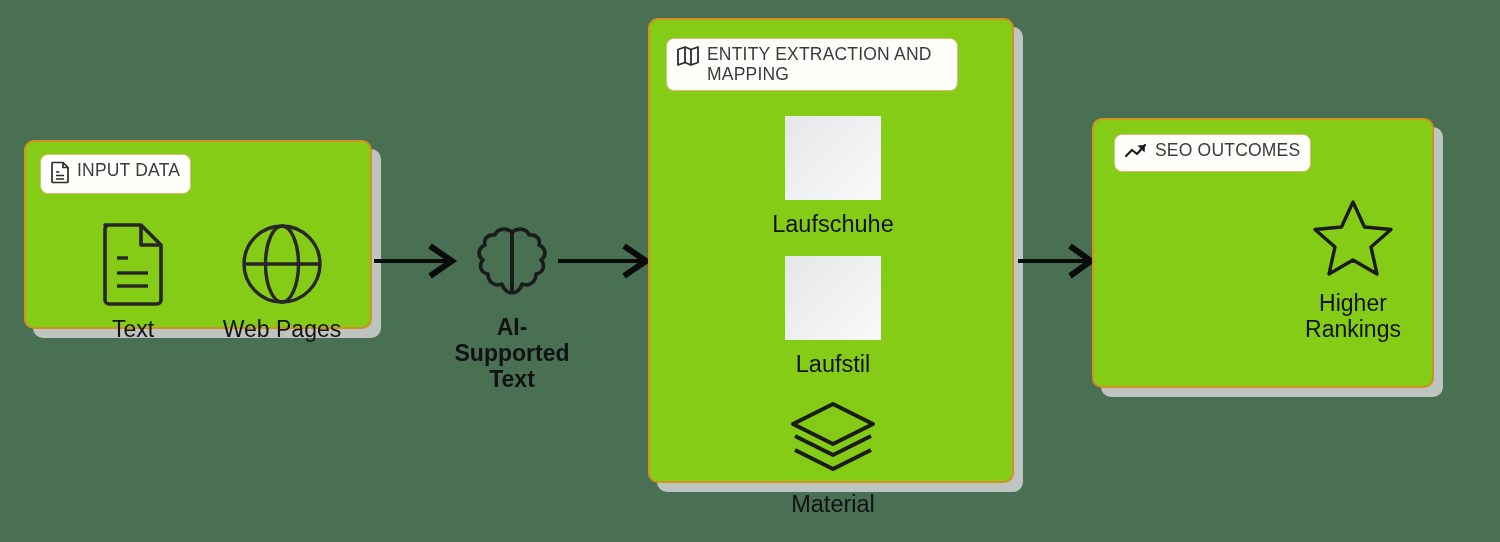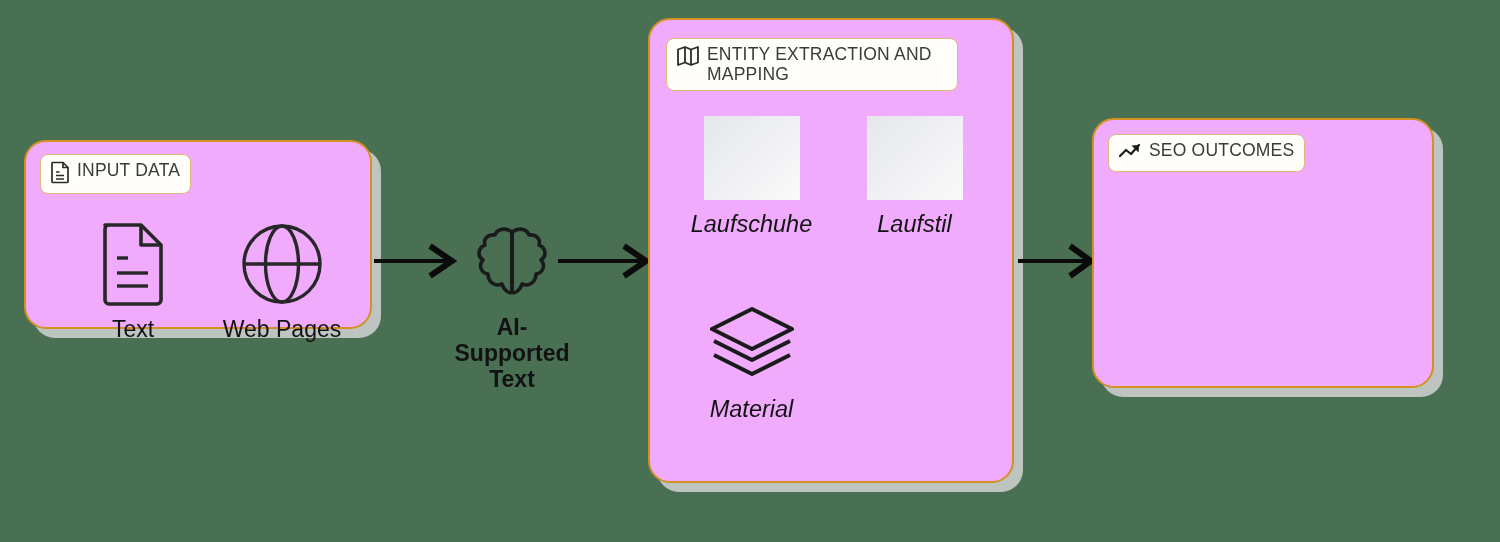--- a/index.html
+++ b/index.html
@@ -18,23 +18,23 @@
 
   #stage {
     position: relative;
     width: 1500px;
     height: 542px;
   }
 
   
   .panel {
     position: absolute;
-    background: #f0abfc;
+    background: #84cc16;
     border: 2.5px solid #d3911f;
-    border-radius: 22px;
+    border-radius: 10px;
     box-shadow: 9px 9px 0 0 rgba(210,210,210,0.85);
   }
 
   #panel-input   { left: 24px;   top: 140px; width: 348px; height: 189px; }
   #panel-entity  { left: 648px;  top: 18px;  width: 366px; height: 465px; }
   #panel-seo     { left: 1092px; top: 118px; width: 342px; height: 270px; }
 
   
   .badge {
     position: absolute;
@@ -51,21 +51,21 @@
     letter-spacing: 0.2px;
     color: #3b3b3b;
     line-height: 1.12;
     white-space: pre-line;
     padding-top: 1px;
   }
   .badge-icon { flex: 0 0 auto; display: block; margin-top: 1px; }
 
   #badge-input  { left: 14px; top: 12px; }
   #badge-entity { left: 16px; top: 18px; width: 292px; }
-  #badge-seo    { left: 14px; top: 14px; }
+  #badge-seo    { left: 20px; top: 14px; }
 
   
   .item {
     position: absolute;
     display: flex;
     flex-direction: column;
     align-items: center;
   }
   .item-icon {
     display: flex;
@@ -90,24 +90,23 @@
   #item-rankings  { left: 186px; top: 78px; width: 146px; }
 
   
   #entity-grid {
     position: absolute;
     left: 20px;
     top: 96px;
     width: 326px;
     height: 352px;
     display: grid;
-    grid-template-columns: 1fr 1fr;
+    grid-template-columns: 1fr;
     grid-template-rows: 1fr 1fr;
     row-gap: 18px;
-    font-style: italic;
   }
   .entity-cell {
     display: flex;
     flex-direction: column;
     align-items: center;
     justify-content: flex-start;
   }
   .entity-art {
     width: 96px;
     height: 84px;
@@ -291,15 +290,24 @@
       <span class="badge-icon">
         <svg width="24" height="20" viewBox="0 0 24 20">
           <polyline points="2,15 8,9 13,13 21,4" fill="none" stroke="#1b1b1b" stroke-width="2.2" stroke-linejoin="round" stroke-linecap="round"></polyline>
           <polygon points="21,4 13.5,4.4 20.6,11.5" fill="#1b1b1b"></polygon>
         </svg>
       </span>
       <span class="badge-label">SEO OUTCOMES</span>
     </div>
 
 
+    <div class="item" id="item-rankings">
+      <span class="item-icon">
+        <svg width="84" height="82" viewBox="0 0 84 82">
+          <polygon points="42,4 53.5,29 80,31.5 60,49 66,76 42,62 18,76 24,49 4,31.5 30.5,29" fill="none" stroke="#1b1b1b" stroke-width="3.4" stroke-linejoin="round"></polygon>
+        </svg>
+      </span>
+      <span class="item-label">Higher
+Rankings</span>
+    </div>
   </div>
 
 </div>
 
 </body></html>

